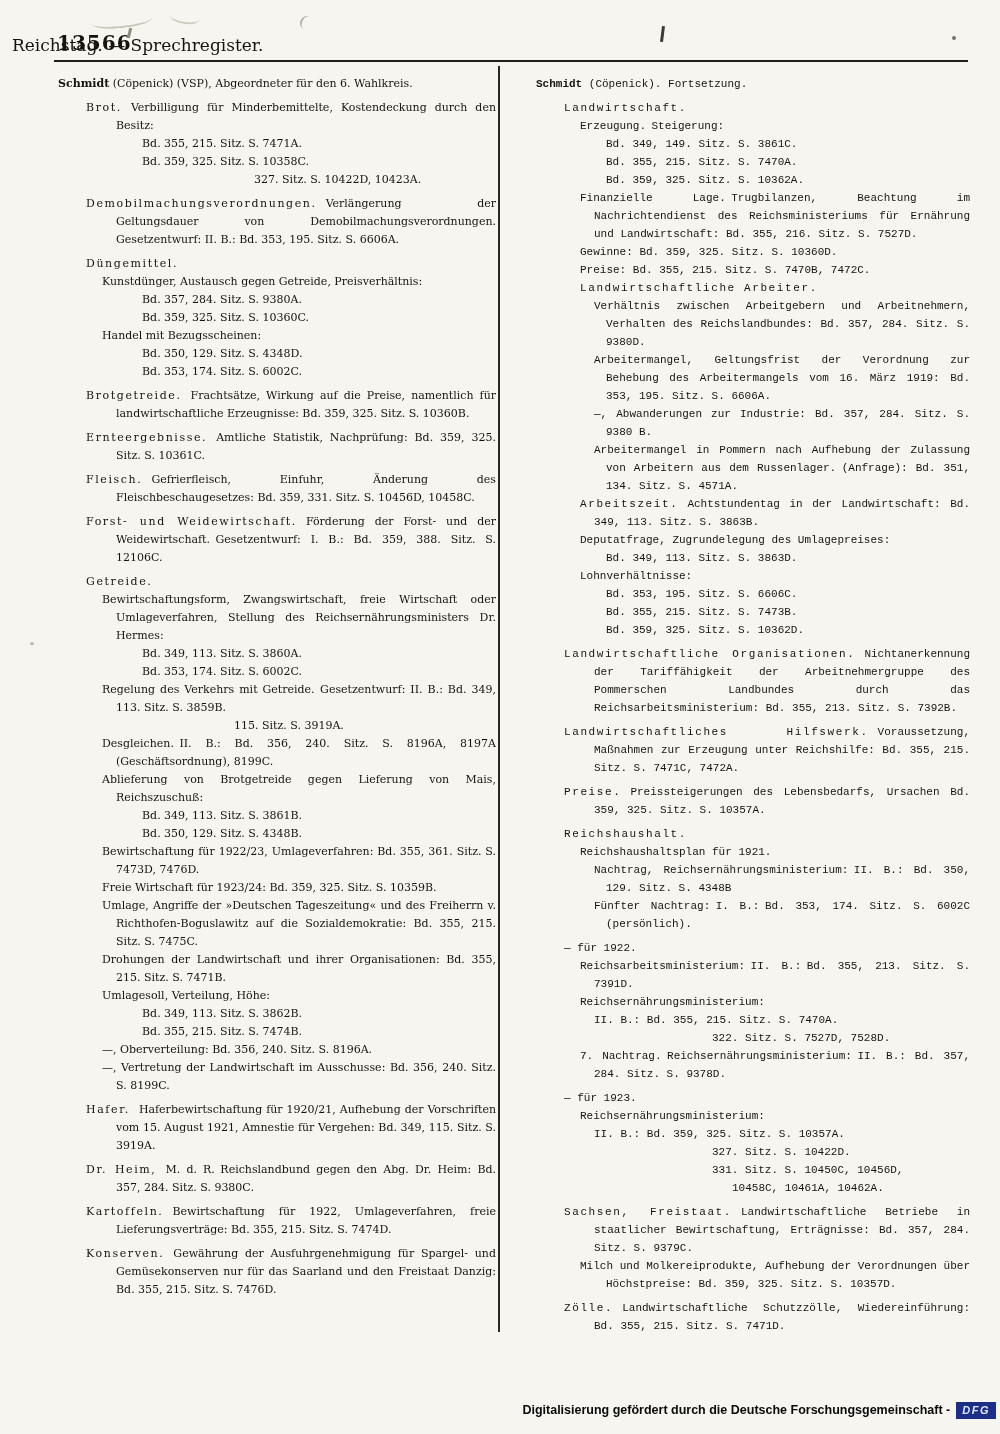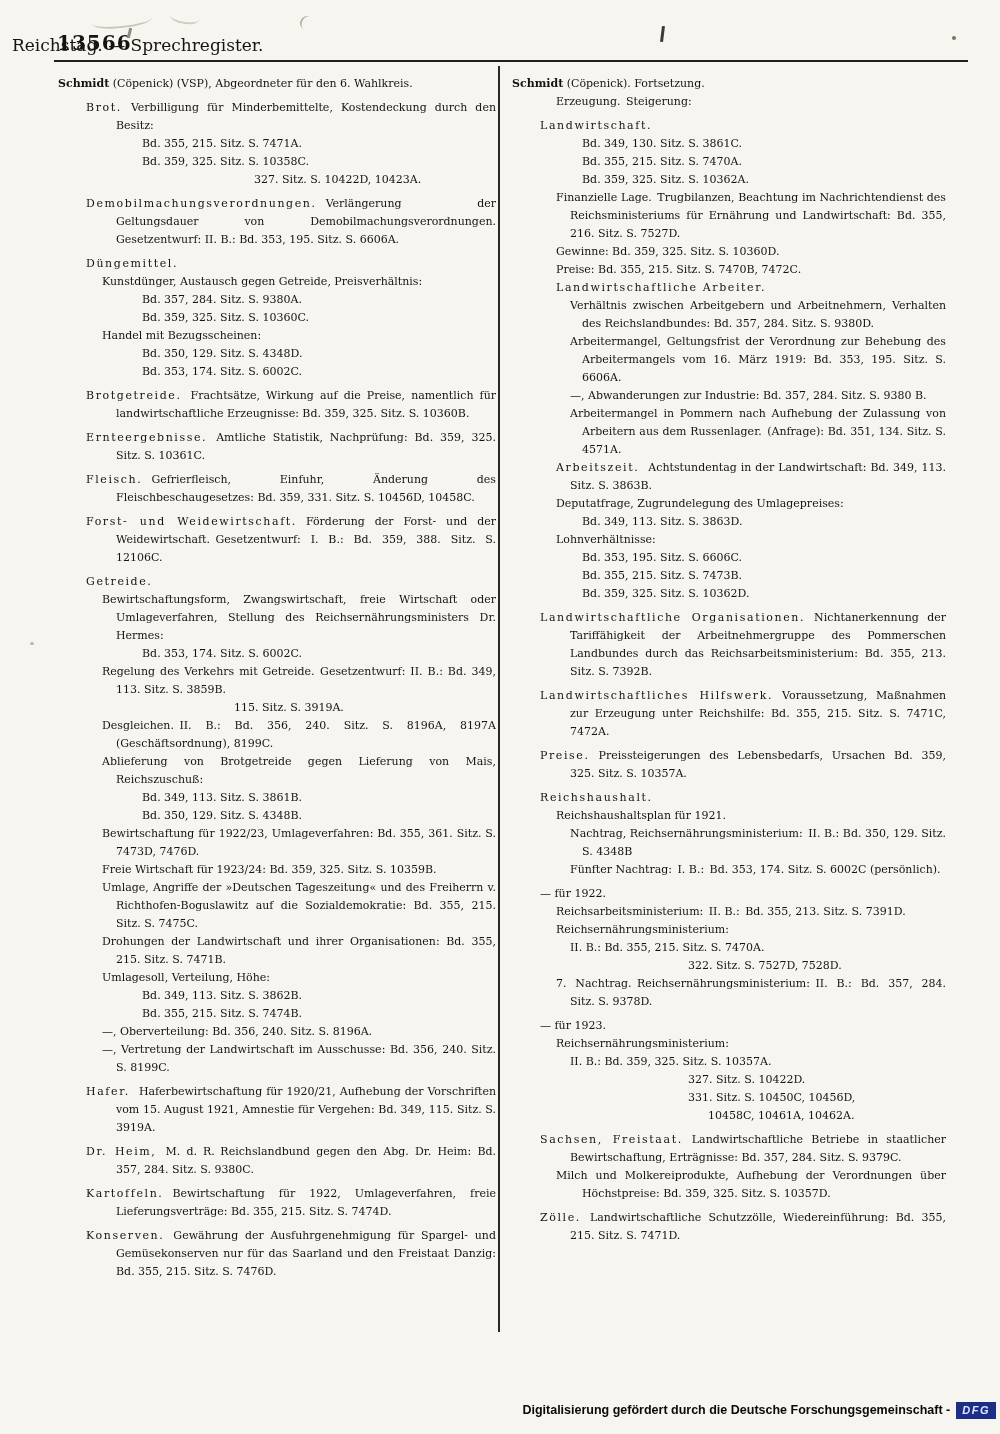--- a/index.html
+++ b/index.html
@@ -9,21 +9,21 @@
     font-family:"DejaVu Serif","Liberation Serif",serif;
   }
   
   .pagenum{position:absolute;left:57px;top:31px;font-size:20px;font-weight:bold;letter-spacing:1px;}
   .runtitle{position:absolute;left:0;right:0;top:35px;text-align:left;font-size:17px;padding-left:12px;}
   .hrule{position:absolute;left:54px;top:60px;width:914px;height:2px;background:#221f1a;}
   .divider{position:absolute;left:498px;top:66px;width:2px;height:1266px;background:#2b2722;}
   
   .col{position:absolute;top:75px;font-size:11px;line-height:18px;overflow:hidden;}
   .col-left{left:58px;width:438px;height:1275px;}
-  .col-right{left:512px;width:434px;height:1285px;}
+  .col-right{left:536px;width:434px;height:1285px;font-family:Liberation Mono, monospace;}
   .para{
     margin:0;text-align:justify;
     padding-left:var(--wi,0px);
     text-indent:calc(var(--fi,0px) - var(--wi,0px));
   }
   .para.gap{margin-top:6px;}
   .bold{font-weight:bold;}
   .sperr{letter-spacing:1.6px;margin-right:9px;}
   
   .footer{
@@ -71,20 +71,21 @@
       <p class="para" style="--fi: 84px; --wi: 84px;"><span>Bd. 359, 325. Sitz. S. 10360C.</span></p>
       <p class="para" style="--fi: 44px; --wi: 58px;"><span>Handel mit Bezugsscheinen:</span></p>
       <p class="para" style="--fi: 84px; --wi: 84px;"><span>Bd. 350, 129. Sitz. S. 4348D.</span></p>
       <p class="para" style="--fi: 84px; --wi: 84px;"><span>Bd. 353, 174. Sitz. S. 6002C.</span></p>
       <p class="para gap" style="--fi: 28px; --wi: 58px;"><span class="sperr">Brotgetreide.</span><span>Frachtsätze, Wirkung auf die Preise, namentlich für landwirtschaftliche Erzeugnisse: Bd. 359, 325. Sitz. S. 10360B.</span></p>
       <p class="para gap" style="--fi: 28px; --wi: 58px;"><span class="sperr">Ernteergebnisse.</span><span>Amtliche Statistik, Nachprüfung: Bd. 359, 325. Sitz. S. 10361C.</span></p>
       <p class="para gap" style="--fi: 28px; --wi: 58px;"><span class="sperr">Fleisch.</span><span>Gefrierfleisch, Einfuhr, Änderung des Fleischbeschaugesetzes: Bd. 359, 331. Sitz. S. 10456D, 10458C.</span></p>
       <p class="para gap" style="--fi: 28px; --wi: 58px;"><span class="sperr">Forst- und Weidewirtschaft.</span><span>Förderung der Forst- und der Weidewirtschaft. Gesetzentwurf: I. B.: Bd. 359, 388. Sitz. S. 12106C.</span></p>
       <p class="para gap" style="--fi: 28px; --wi: 28px;"><span class="sperr">Getreide.</span></p>
       <p class="para" style="--fi: 44px; --wi: 58px;"><span>Bewirtschaftungsform, Zwangswirtschaft, freie Wirtschaft oder Umlageverfahren, Stellung des Reichsernährungsministers Dr. Hermes:</span></p>
+      <p class="para" style="--fi: 84px; --wi: 84px;"><span>Bd. 349, 113. Sitz. S. 3860A.</span></p>
       <p class="para" style="--fi: 84px; --wi: 84px;"><span>Bd. 353, 174. Sitz. S. 6002C.</span></p>
       <p class="para" style="--fi: 44px; --wi: 58px;"><span>Regelung des Verkehrs mit Getreide. Gesetzentwurf: II. B.: Bd. 349, 113. Sitz. S. 3859B.</span></p>
       <p class="para" style="--fi: 176px; --wi: 176px;"><span>115. Sitz. S. 3919A.</span></p>
       <p class="para" style="--fi: 44px; --wi: 58px;"><span>Desgleichen. II. B.: Bd. 356, 240. Sitz. S. 8196A, 8197A (Geschäftsordnung), 8199C.</span></p>
       <p class="para" style="--fi: 44px; --wi: 58px;"><span>Ablieferung von Brotgetreide gegen Lieferung von Mais, Reichszuschuß:</span></p>
       <p class="para" style="--fi: 84px; --wi: 84px;"><span>Bd. 349, 113. Sitz. S. 3861B.</span></p>
       <p class="para" style="--fi: 84px; --wi: 84px;"><span>Bd. 350, 129. Sitz. S. 4348B.</span></p>
       <p class="para" style="--fi: 44px; --wi: 58px;"><span>Bewirtschaftung für 1922/23, Umlageverfahren: Bd. 355, 361. Sitz. S. 7473D, 7476D.</span></p>
       <p class="para" style="--fi: 44px; --wi: 58px;"><span>Freie Wirtschaft für 1923/24: Bd. 359, 325. Sitz. S. 10359B.</span></p>
       <p class="para" style="--fi: 44px; --wi: 58px;"><span>Umlage, Angriffe der »Deutschen Tageszeitung« und des Freiherrn v. Richthofen-Boguslawitz auf die Sozialdemokratie: Bd. 355, 215. Sitz. S. 7475C.</span></p>
@@ -94,23 +95,23 @@
       <p class="para" style="--fi: 84px; --wi: 84px;"><span>Bd. 355, 215. Sitz. S. 7474B.</span></p>
       <p class="para" style="--fi: 44px; --wi: 58px;"><span>—, Oberverteilung: Bd. 356, 240. Sitz. S. 8196A.</span></p>
       <p class="para" style="--fi: 44px; --wi: 58px;"><span>—, Vertretung der Landwirtschaft im Ausschusse: Bd. 356, 240. Sitz. S. 8199C.</span></p>
       <p class="para gap" style="--fi: 28px; --wi: 58px;"><span class="sperr">Hafer.</span><span>Haferbewirtschaftung für 1920/21, Aufhebung der Vorschriften vom 15. August 1921, Amnestie für Vergehen: Bd. 349, 115. Sitz. S. 3919A.</span></p>
       <p class="para gap" style="--fi: 28px; --wi: 58px;"><span class="sperr">Dr. Heim,</span><span>M. d. R. Reichslandbund gegen den Abg. Dr. Heim: Bd. 357, 284. Sitz. S. 9380C.</span></p>
       <p class="para gap" style="--fi: 28px; --wi: 58px;"><span class="sperr">Kartoffeln.</span><span>Bewirtschaftung für 1922, Umlageverfahren, freie Lieferungsverträge: Bd. 355, 215. Sitz. S. 7474D.</span></p>
       <p class="para gap" style="--fi: 28px; --wi: 58px;"><span class="sperr">Konserven.</span><span>Gewährung der Ausfuhrgenehmigung für Spargel- und Gemüsekonserven nur für das Saarland und den Freistaat Danzig: Bd. 355, 215. Sitz. S. 7476D.</span></p>
     </div>
   <div class="col col-right">
       <p class="para" style="--fi: 0px; --wi: 28px;"><span class="bold">Schmidt</span><span> (Cöpenick). Fortsetzung.</span></p>
+      <p class="para gap" style="--fi: 28px; --wi: 28px;"><span class="sperr">Landwirtschaft.</span></p>
       <p class="para" style="--fi: 44px; --wi: 58px;"><span>Erzeugung. Steigerung:</span></p>
-      <p class="para gap" style="--fi: 28px; --wi: 28px;"><span class="sperr">Landwirtschaft.</span></p>
-      <p class="para" style="--fi: 70px; --wi: 70px;"><span>Bd. 349, 130. Sitz. S. 3861C.</span></p>
+      <p class="para" style="--fi: 70px; --wi: 70px;"><span>Bd. 349, 149. Sitz. S. 3861C.</span></p>
       <p class="para" style="--fi: 70px; --wi: 70px;"><span>Bd. 355, 215. Sitz. S. 7470A.</span></p>
       <p class="para" style="--fi: 70px; --wi: 70px;"><span>Bd. 359, 325. Sitz. S. 10362A.</span></p>
       <p class="para" style="--fi: 44px; --wi: 58px;"><span>Finanzielle Lage. Trugbilanzen, Beachtung im Nachrichtendienst des Reichsministeriums für Ernährung und Landwirtschaft: Bd. 355, 216. Sitz. S. 7527D.</span></p>
       <p class="para" style="--fi: 44px; --wi: 58px;"><span>Gewinne: Bd. 359, 325. Sitz. S. 10360D.</span></p>
       <p class="para" style="--fi: 44px; --wi: 58px;"><span>Preise: Bd. 355, 215. Sitz. S. 7470B, 7472C.</span></p>
       <p class="para" style="--fi: 44px; --wi: 44px;"><span class="sperr">Landwirtschaftliche Arbeiter.</span></p>
       <p class="para" style="--fi: 58px; --wi: 70px;"><span>Verhältnis zwischen Arbeitgebern und Arbeitnehmern, Verhalten des Reichslandbundes: Bd. 357, 284. Sitz. S. 9380D.</span></p>
       <p class="para" style="--fi: 58px; --wi: 70px;"><span>Arbeitermangel, Geltungsfrist der Verordnung zur Behebung des Arbeitermangels vom 16. März 1919: Bd. 353, 195. Sitz. S. 6606A.</span></p>
       <p class="para" style="--fi: 58px; --wi: 70px;"><span>—, Abwanderungen zur Industrie: Bd. 357, 284. Sitz. S. 9380 B.</span></p>
       <p class="para" style="--fi: 58px; --wi: 70px;"><span>Arbeitermangel in Pommern nach Aufhebung der Zulassung von Arbeitern aus dem Russenlager. (Anfrage): Bd. 351, 134. Sitz. S. 4571A.</span></p>

